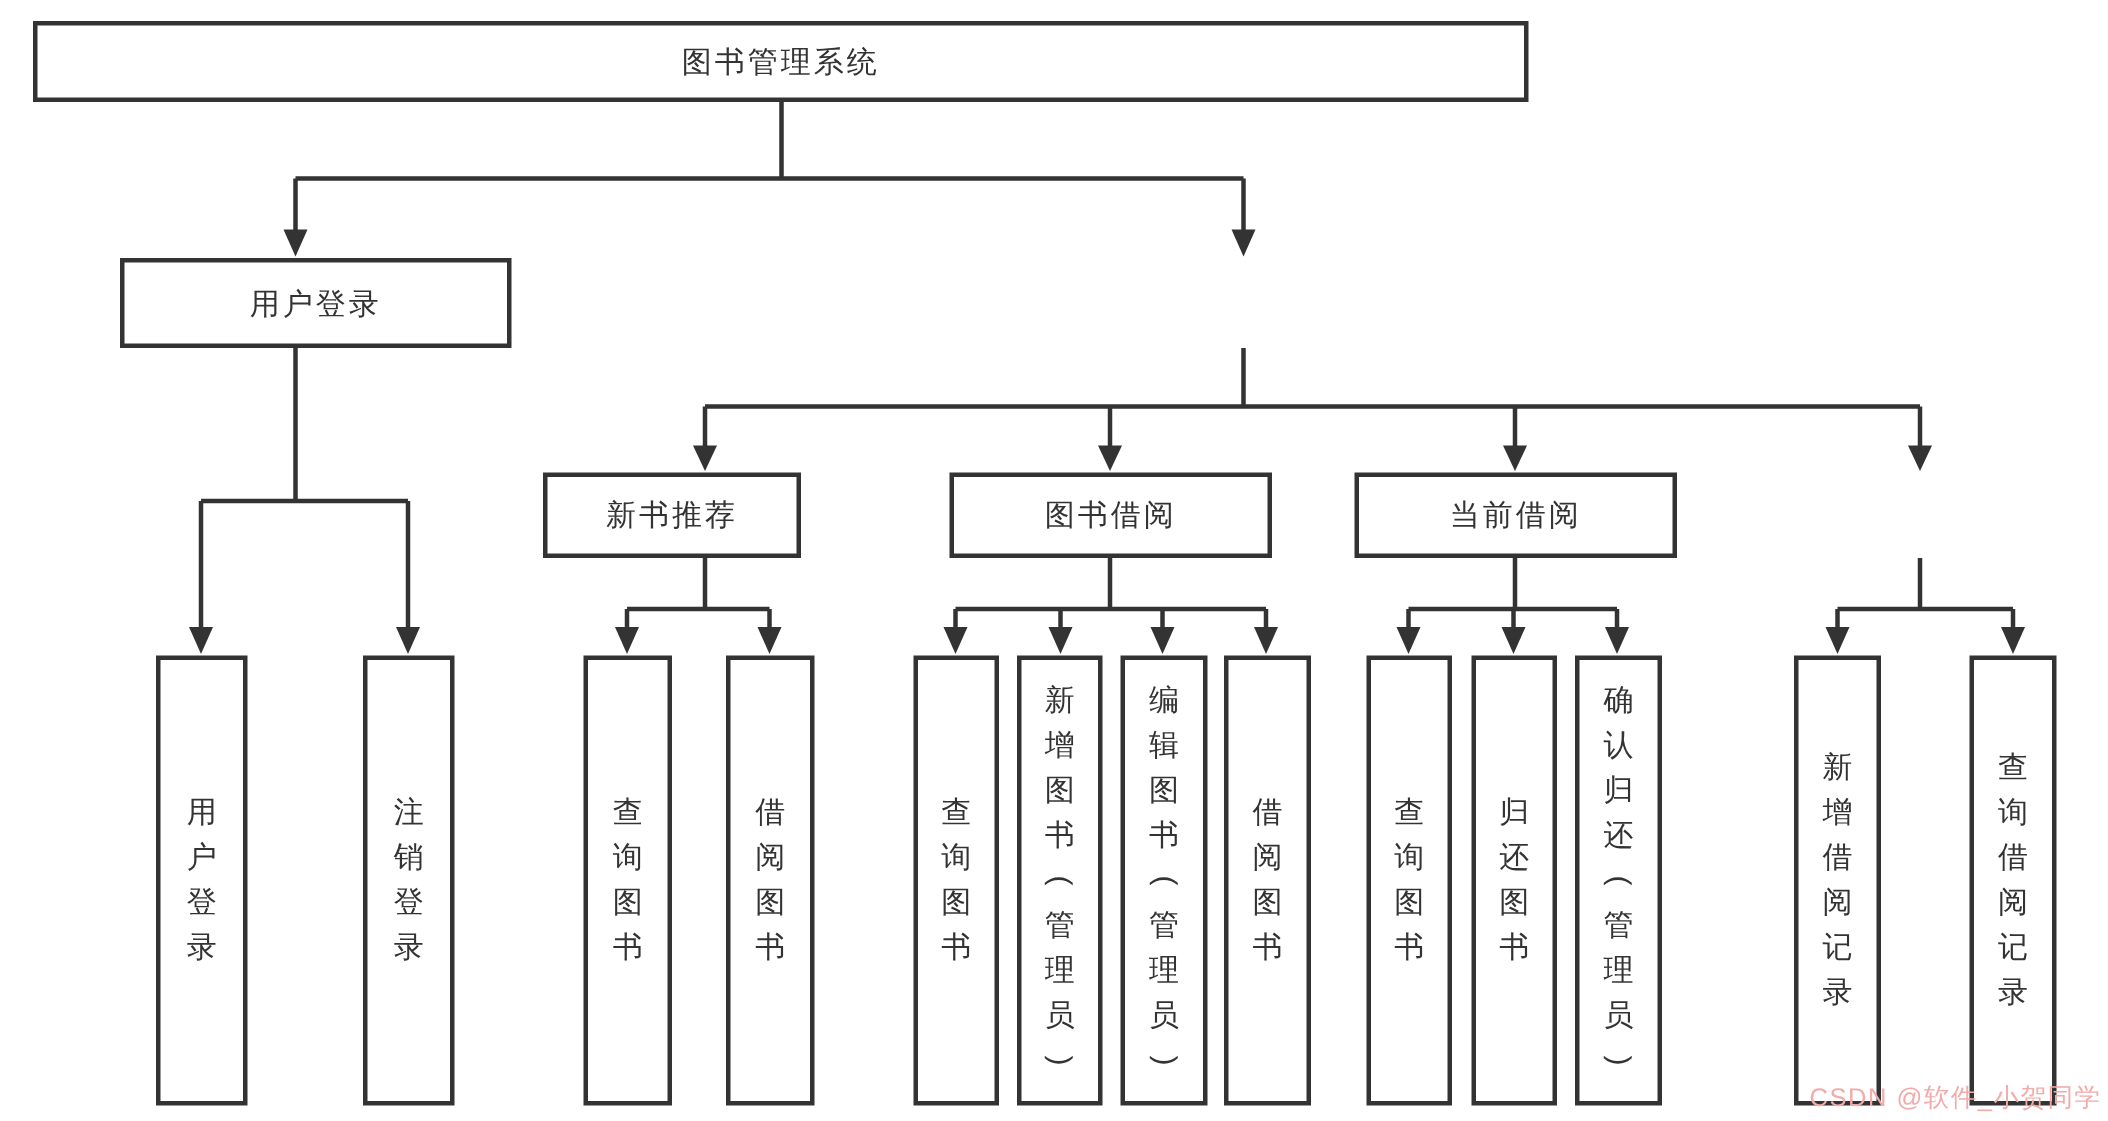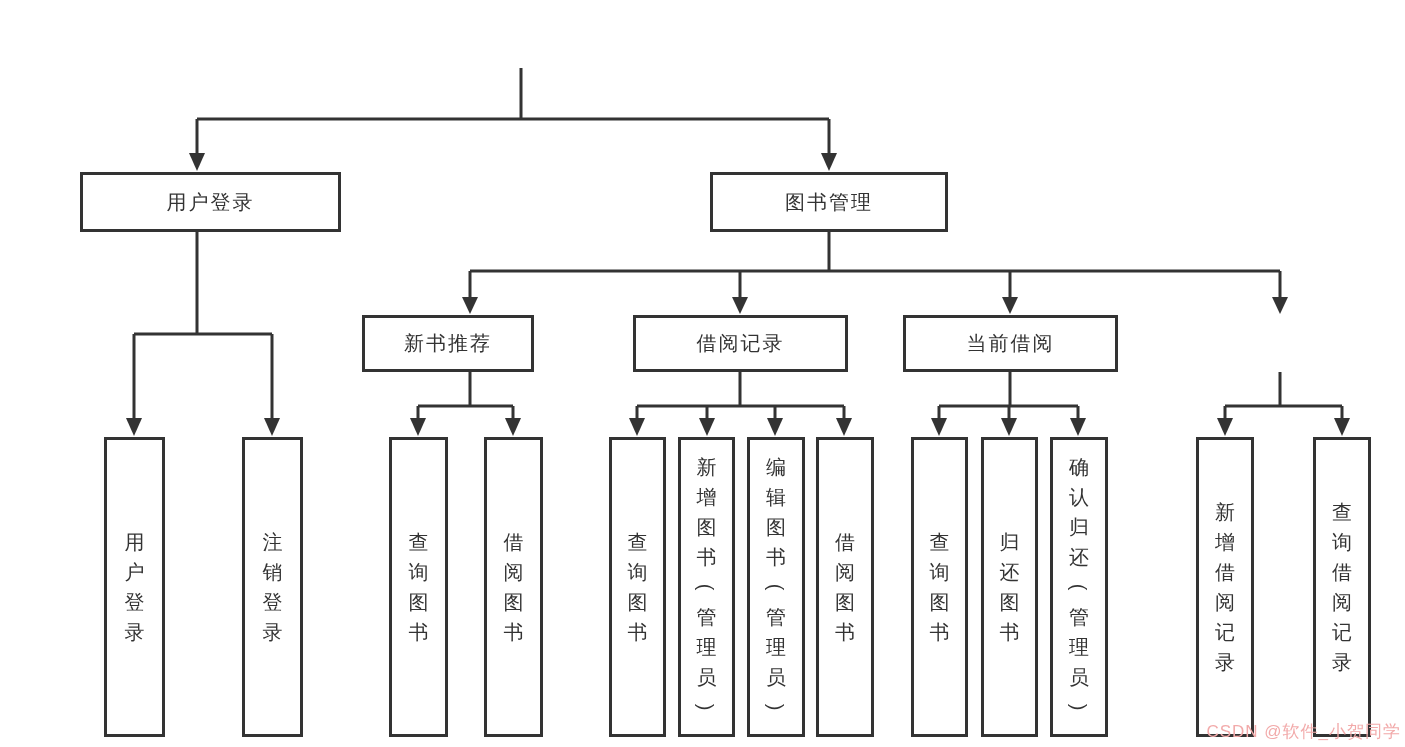--- a/index.html
+++ b/index.html
@@ -78,26 +78,26 @@
     <path d="M1078,406 L1078,419"></path>
     <polygon points="1070,418 1086,418 1078,436"></polygon>
 
     <path d="M1280,372 L1280,406 M1225,406 L1342,406"></path>
     <path d="M1225,406 L1225,419"></path>
     <polygon points="1217,418 1233,418 1225,436"></polygon>
     <path d="M1342,406 L1342,419"></path>
     <polygon points="1334,418 1350,418 1342,436"></polygon>
   </svg>
 
+  <div class="box hbox" style="left:22px;top:14px;width:997px;height:54px">图书管理系统</div>
 
   <div class="box hbox" style="left:80px;top:172px;width:261px;height:60px">用户登录</div>
-  <div class="box hbox" style="left:710px;top:172px;width:238px;height:60px">图书管理</div>
 
   <div class="box hbox" style="left:362px;top:315px;width:172px;height:57px">新书推荐</div>
-  <div class="box hbox" style="left:633px;top:315px;width:215px;height:57px">借阅记录</div>
+  <div class="box hbox" style="left:633px;top:315px;width:215px;height:57px">图书借阅</div>
   <div class="box hbox" style="left:903px;top:315px;width:215px;height:57px">当前借阅</div>
 
   <div class="box vbox" style="left:104px;top:437px;width:61px;height:300px">
       <span class="vchar">用</span>
       <span class="vchar">户</span>
       <span class="vchar">登</span>
       <span class="vchar">录</span>
     </div>
   <div class="box vbox" style="left:242px;top:437px;width:61px;height:300px">
       <span class="vchar">注</span>

